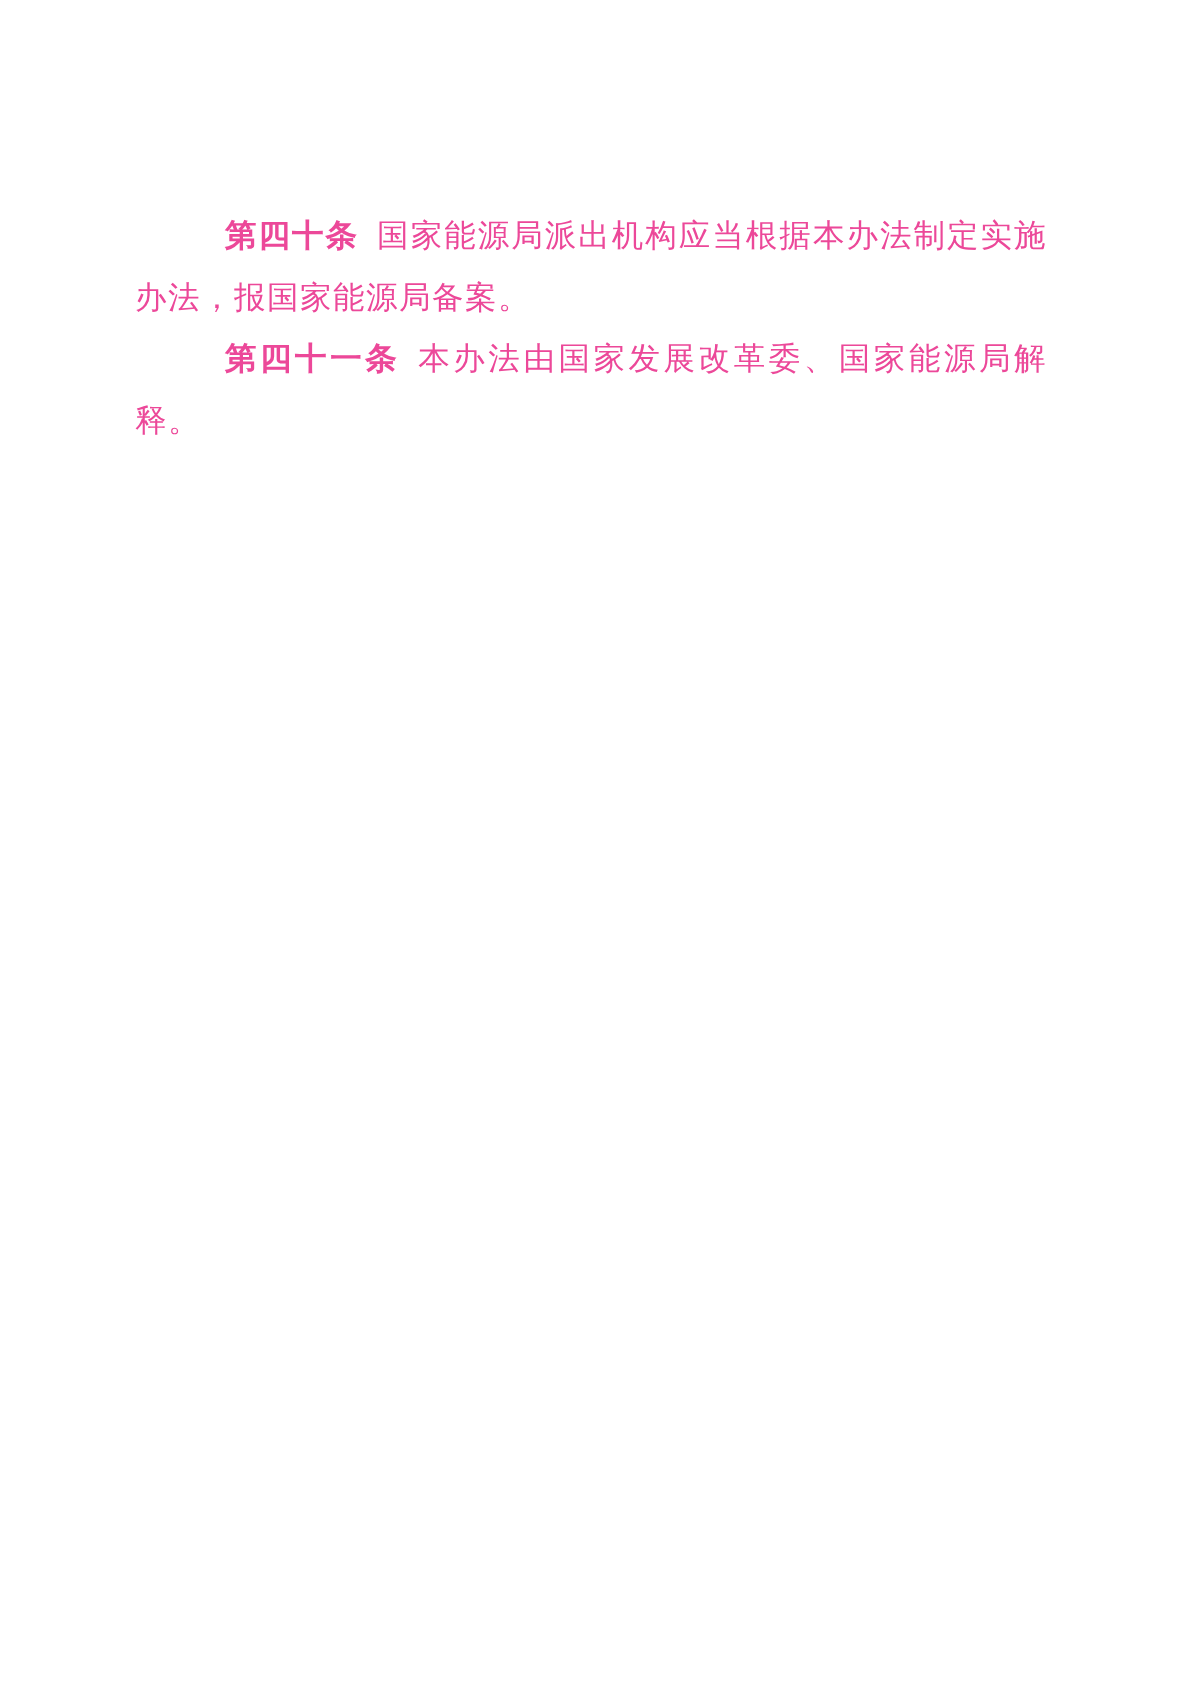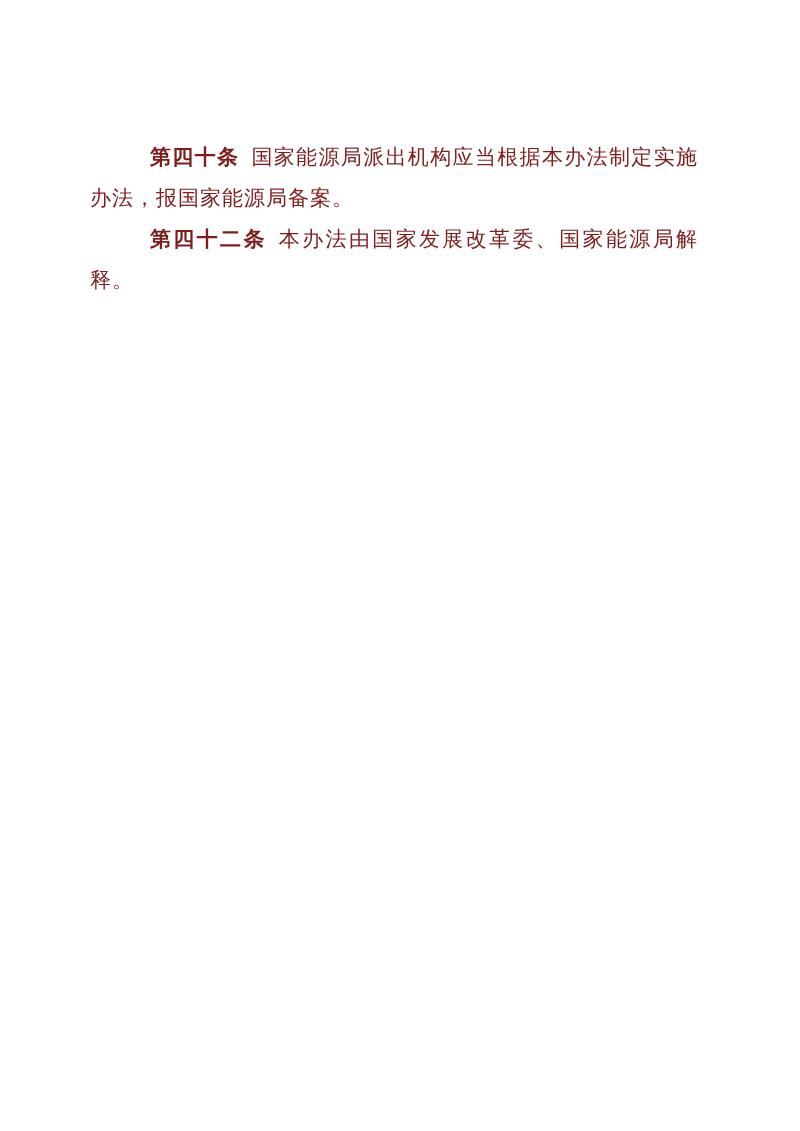--- a/index.html
+++ b/index.html
@@ -14,21 +14,21 @@
     margin: 0 auto;
     background: #ffffff;
     overflow: hidden;
     font-family: "Liberation Serif", "DejaVu Serif", serif;
   }
   .content {
     position: absolute;
     top: 137px;
     left: 90px;
     width: 608px;
-    color: #7f1d1d;
+    color: #ec4899;
   }
   .para {
     margin: 0;
     font-size: 21px;
     line-height: 41px;
     letter-spacing: 1px;
     text-align: justify;
     text-justify: inter-character;
     text-indent: 60px;
     word-break: break-all;
@@ -39,17 +39,17 @@
   }
 </style>
 </head>
 <body>
 
 <div class="page">
   <div class="content">
 
     <p class="para"><span class="article-label">第四十条</span><span>国家能源局派出机构应当根据本办法制定实施办法，报国家能源局备案。</span></p>
 
-    <p class="para"><span class="article-label">第四十二条</span><span>本办法由国家发展改革委、国家能源局解释。</span></p>
+    <p class="para"><span class="article-label">第四十一条</span><span>本办法由国家发展改革委、国家能源局解释。</span></p>
 
 
   </div>
 </div>
 
 </body></html>

